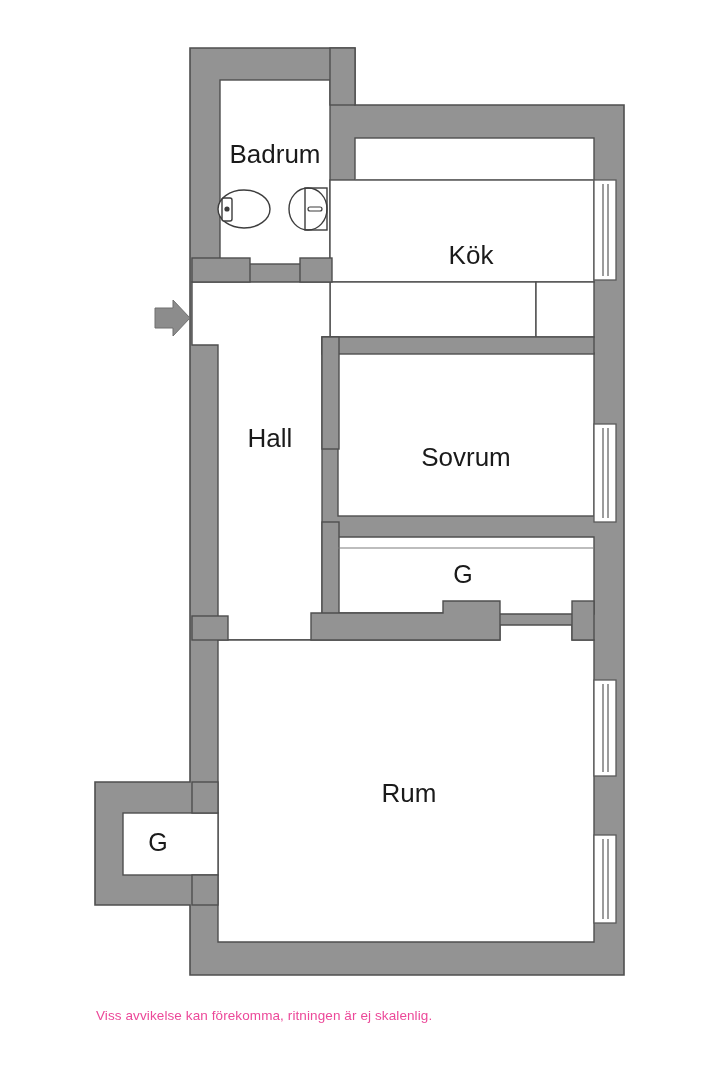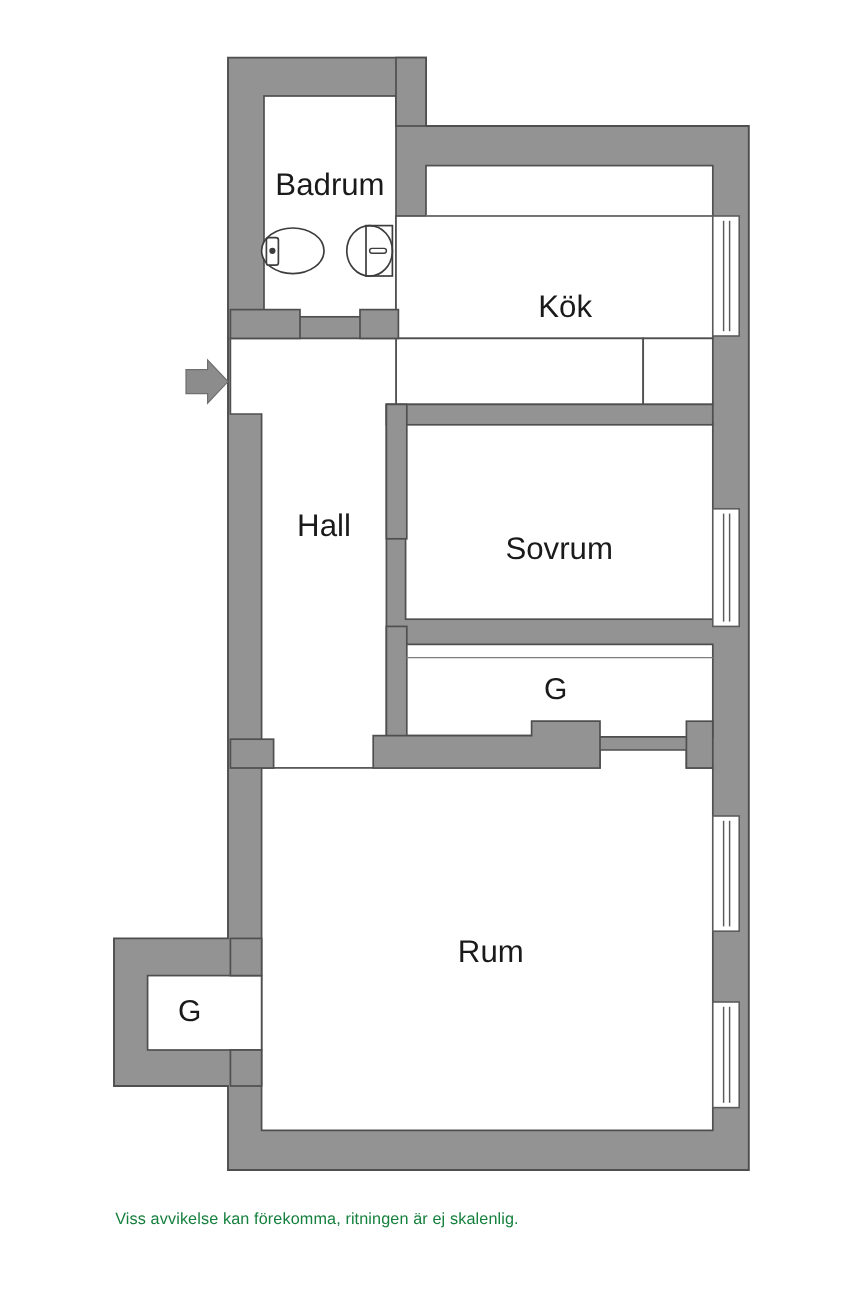--- a/index.html
+++ b/index.html
@@ -34,21 +34,21 @@
     dominant-baseline: middle;
   }
   .label-lg { font-size: 26px; }
   .label-md { font-size: 25px; }
   .caption {
     position: absolute;
     left: 96px;
     top: 1008px;
     font-family: "Liberation Sans", sans-serif;
     font-size: 13.5px;
-    color: #15803d;
+    color: #ec4899;
     letter-spacing: 0.1px;
     white-space: nowrap;
     text-align: center;
   }
 </style>
 </head>
 <body>
 
 <div id="plan-wrap">
 

